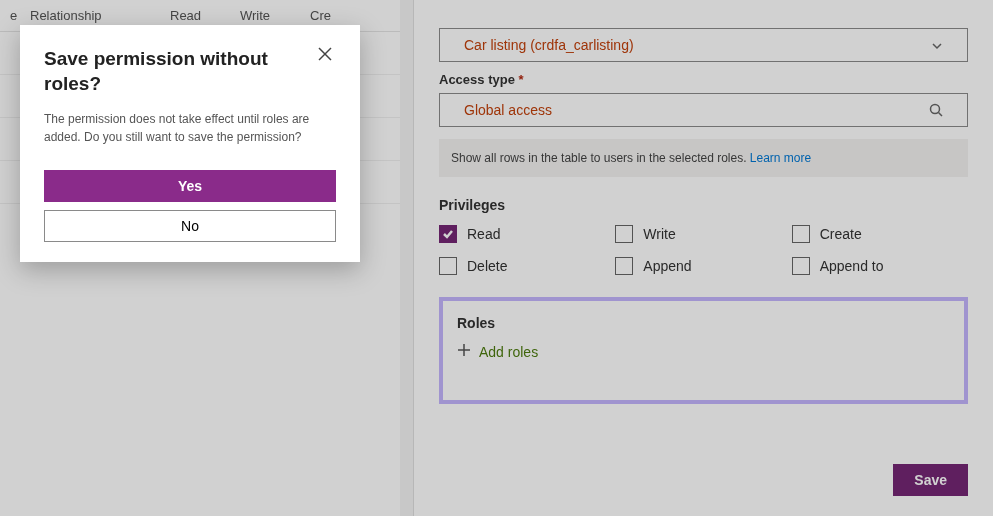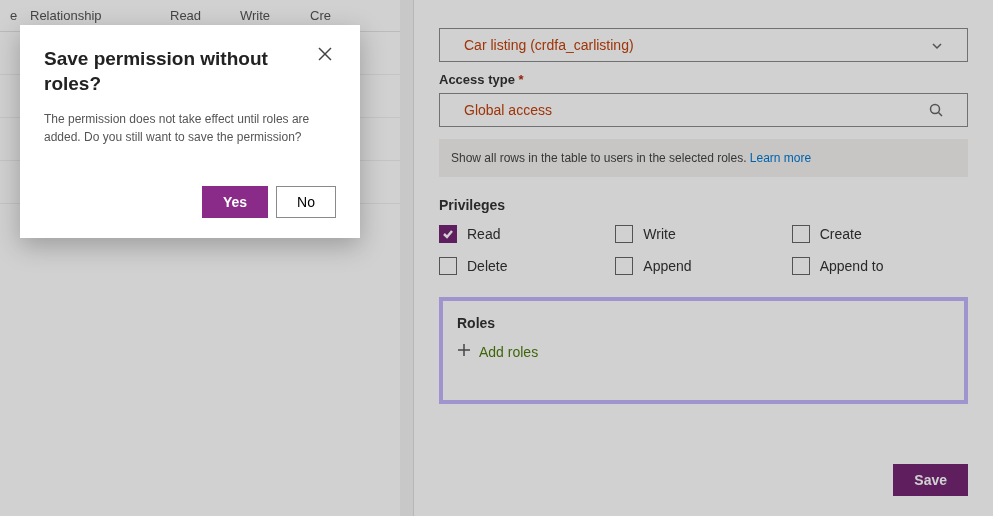--- a/index.html
+++ b/index.html
@@ -46,21 +46,21 @@
     
     .overlay { position: absolute; inset: 0; background: rgba(0,0,0,0.18); }
 
     
     .dialog { position: absolute; left: 20px; top: 25px; width: 340px; background: #fff; box-shadow: 0 8px 24px rgba(0,0,0,0.25); padding: 22px 24px 20px 24px; }
     .dialog-header { display: flex; justify-content: space-between; align-items: flex-start; }
     .dialog-title { font-size: 19px; font-weight: 600; color: #222; line-height: 1.3; padding-right: 20px; }
     .close-x { width: 18px; height: 18px; cursor: pointer; flex-shrink: 0; }
     .close-x svg { width: 14px; height: 14px; stroke: #444; stroke-width: 1.5; }
     .dialog-body { font-size: 12px; color: #555; line-height: 1.5; margin-top: 14px; }
-    .dialog-footer { display: flex; justify-content: flex-end; gap: 8px; margin-top: 40px; }
+    .dialog-footer { display: flex; justify-content: flex-start; gap: 8px; margin-top: 24px; flex-direction: column; }
   </style>
 </head>
 <body>
 
 <div class="bg-table">
   <div class="bg-header">
     <span style="width:20px">e</span>
     <span style="width:140px">Relationship</span>
     <span style="width:70px">Read</span>
     <span style="width:70px">Write</span>

